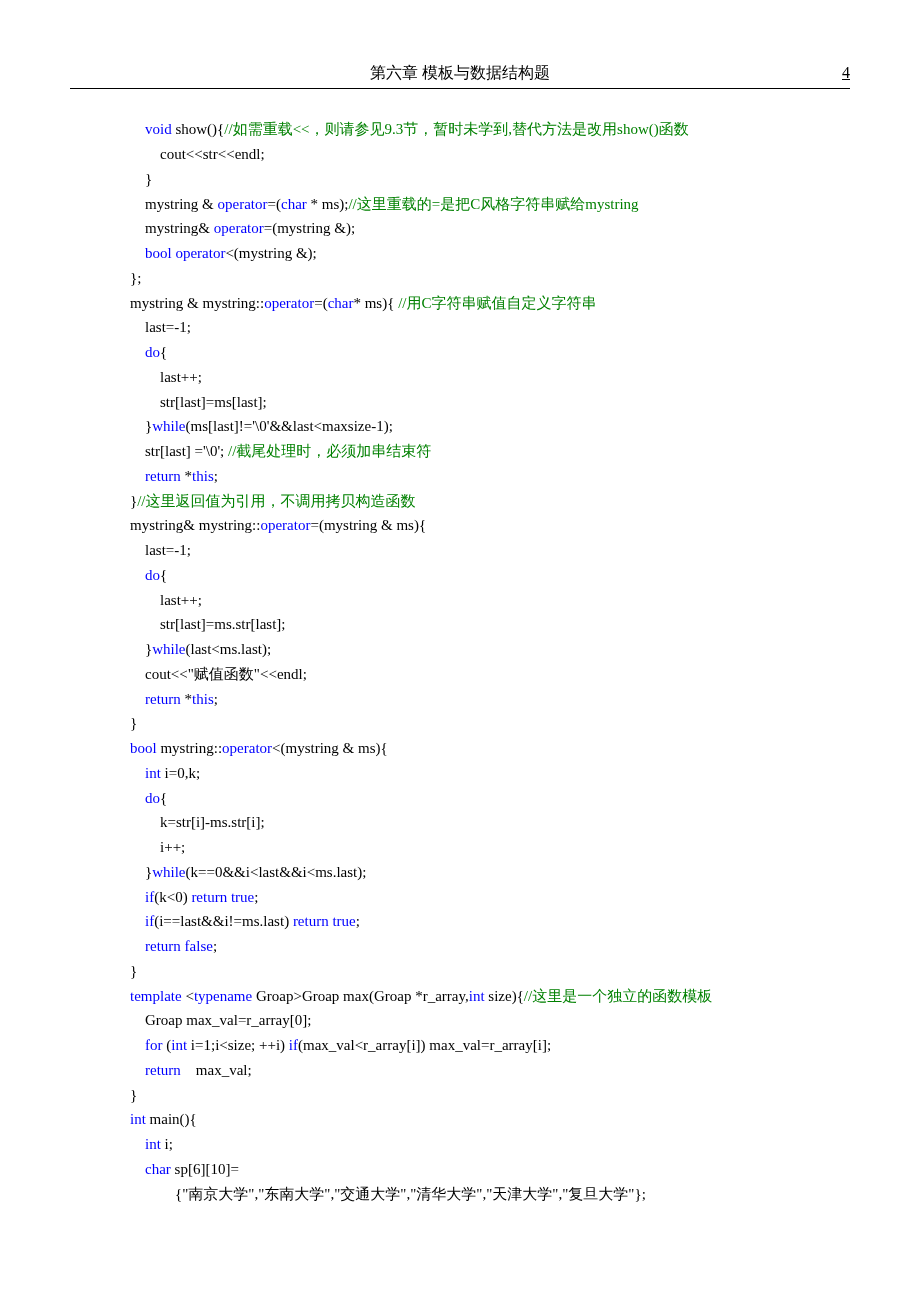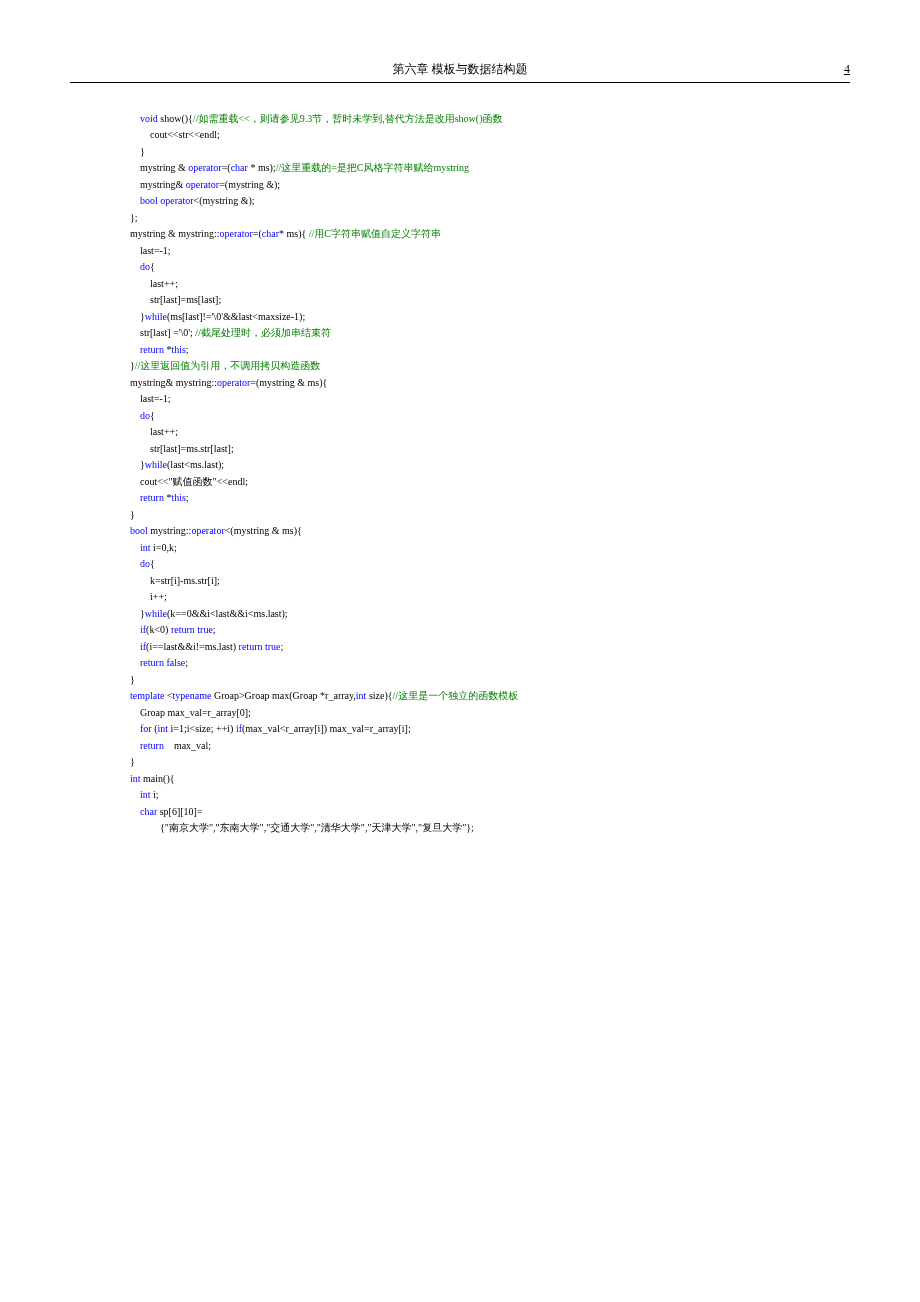--- a/index.html
+++ b/index.html
@@ -8,21 +8,21 @@
     line-height: 1.65;
     margin: 0;
     padding: 60px 70px 80px 70px;
     background: #fff;
     color: #000;
     width: 920px;
     box-sizing: border-box;
   }
   .hdr {
     text-align: center;
-    font-size: 12px;
+    font-size: 16px;
     color: #000;
     margin-bottom: 2px;
     position: relative;
   }
   .hdr .title {
     display: inline-block;
   }
   .hdr .page {
     position: absolute;
     right: 0;
@@ -30,21 +30,21 @@
     text-decoration: underline;
   }
   .rule {
     border: none;
     border-top: 1px solid #000;
     margin: 0 0 28px 0;
   }
   .code {
     font-family: "Times New Roman", serif;
     white-space: pre;
-    font-size: 10px;
+    font-size: 15px;
     line-height: 1.65;
     padding-left: 60px;
   }
   .kw  { color: #0000ff; }
   .cm  { color: #008000; }
 </style>
 </head>
 <body>
 
 <div class="hdr">

